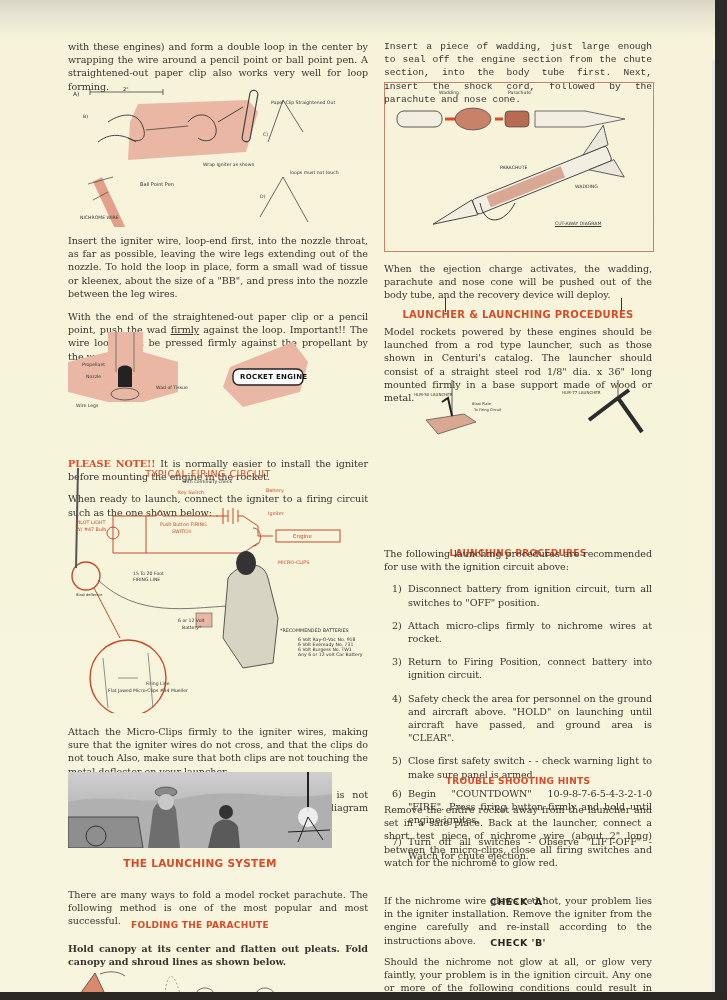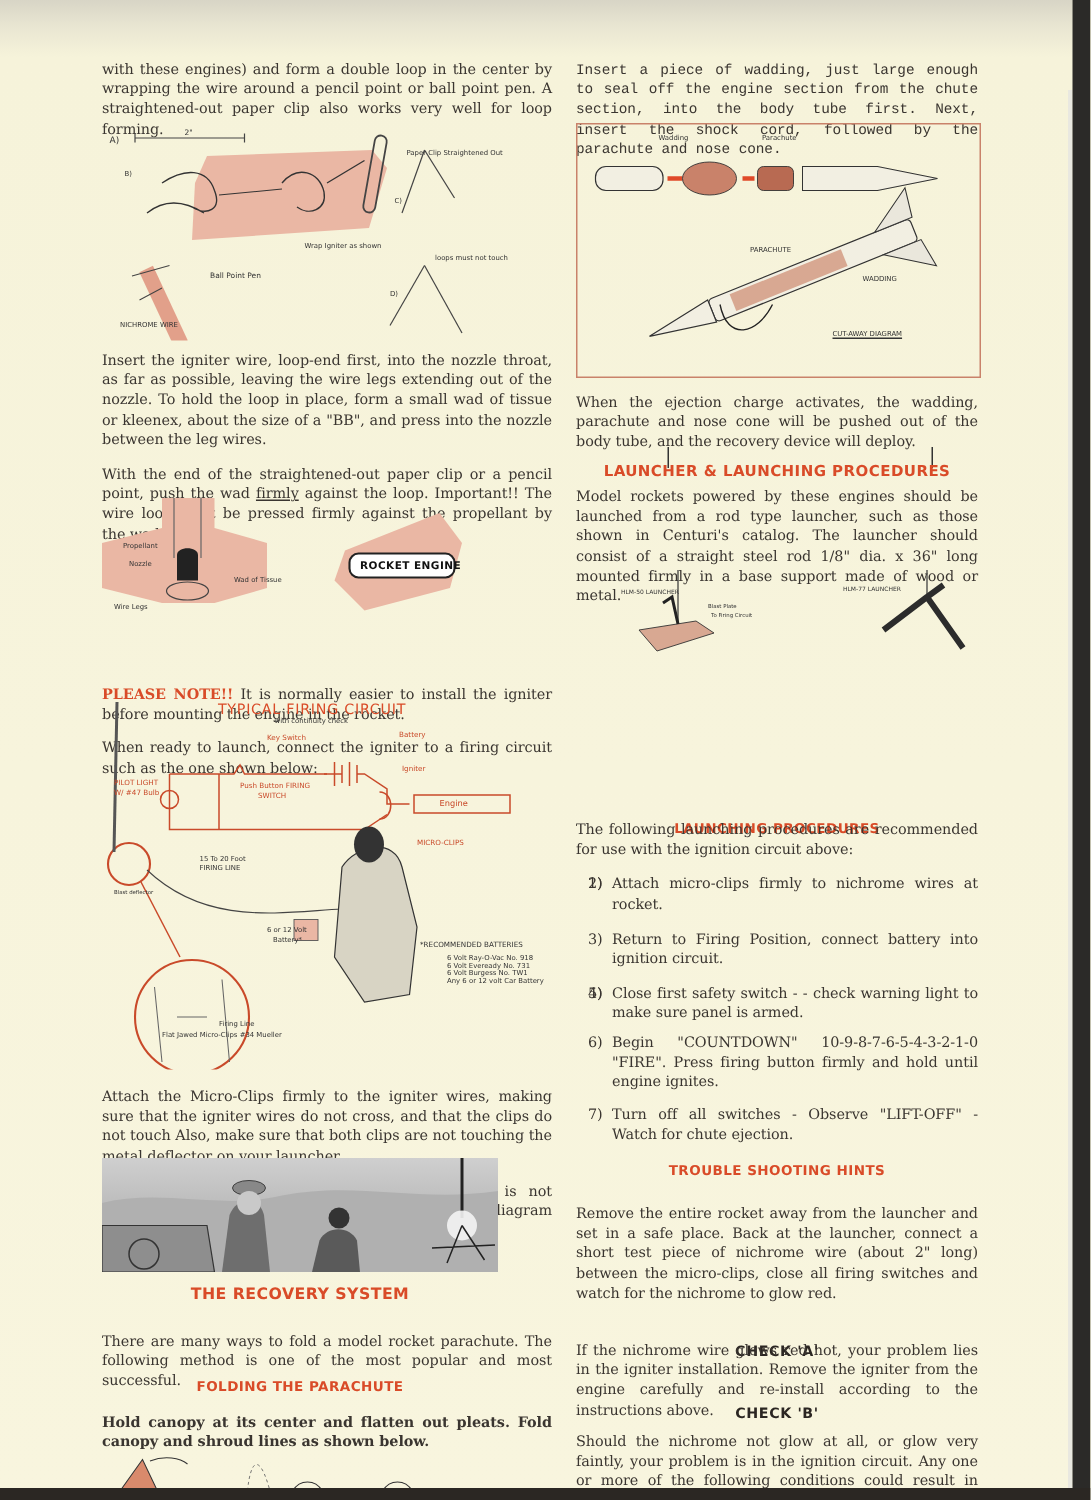--- a/index.html
+++ b/index.html
@@ -171,21 +171,21 @@
     <circle cx="98" cy="30" r="8" fill="#c9c9c9"></circle>
     <path d="M140,76 L145,55 C150,45 165,45 170,55 L172,76 Z" fill="#5a5a5a"></path>
     <circle cx="158" cy="40" r="7" fill="#333"></circle>
     <line x1="240" y1="0" x2="240" y2="40" stroke="#222" stroke-width="2"></line>
     <circle cx="240" cy="45" r="10" fill="#f4f4f4" opacity="0.9"></circle>
     <path d="M220,60 L262,58 M240,45 L230,70 M240,45 L255,68" stroke="#222" stroke-width="1"></path>
   </svg>
 </div>
 
 <div class="head" style="position:absolute;left:68px;top:856px;width:264px;font-size:10.5px;line-height:14px;">
-  <div>THE RECOVERY SYSTEM</div>
+  <div>THE LAUNCHING SYSTEM</div>
 </div>
 
 <div class="col left" style="top:888px;">
   <p>There are many ways to fold a model rocket parachute. The following method is one of the most popular and most successful.</p>
 </div>
 
 <div class="head" style="position:absolute;left:68px;top:920px;width:264px;font-size:9px;">FOLDING THE PARACHUTE</div>
 
 <div class="col left" style="top:942px;font-weight:bold;">
   <p>Hold canopy at its center and flatten out pleats. Fold canopy and shroud lines as shown below.</p>
@@ -255,24 +255,24 @@
 </div>
 
 <div class="col right" style="top:437px;">
 </div>
 
 <div class="head" style="position:absolute;left:384px;top:548px;width:268px;font-size:9px;">LAUNCHING PROCEDURES</div>
 
 <div class="col right" style="top:547px;">
   <p>The following launching procedures are recommended for use with the ignition circuit above:</p>
   <ul class="steps" style="margin-top:9px;">
-    <li style="margin-bottom:10px;"><span class="n">1)</span></li>
+    <li style="margin-bottom:10px;"><span class="n">1)</span><span>Disconnect battery from ignition circuit, turn all switches to "OFF" position.</span></li>
     <li style="margin-bottom:10px;"><span class="n">2)</span><span>Attach micro-clips firmly to nichrome wires at rocket.</span></li>
     <li style="margin-bottom:10px;"><span class="n">3)</span><span>Return to Firing Position, connect battery into ignition circuit.</span></li>
-    <li style="margin-bottom:10px;"><span class="n">4)</span></li>
+    <li style="margin-bottom:10px;"><span class="n">4)</span><span>Safety check the area for personnel on the ground and aircraft above. "HOLD" on launching until aircraft have passed, and ground area is "CLEAR".</span></li>
     <li style="margin-bottom:6px;"><span class="n">5)</span><span>Close first safety switch - - check warning light to make sure panel is armed.</span></li>
     <li style="margin-bottom:9px;"><span class="n">6)</span><span>Begin "COUNTDOWN" 10-9-8-7-6-5-4-3-2-1-0 "FIRE". Press firing button firmly and hold until engine ignites.</span></li>
     <li><span class="n">7)</span><span>Turn off all switches - Observe "LIFT-OFF" - Watch for chute ejection.</span></li>
   </ul>
 </div>
 
 <div class="head" style="position:absolute;left:384px;top:776px;width:268px;font-size:9px;">TROUBLE SHOOTING HINTS</div>
 
 <div class="col right" style="top:794px;">
   <p style="margin-top:9px;">Remove the entire rocket away from the launcher and set in a safe place. Back at the launcher, connect a short test piece of nichrome wire (about 2" long) between the micro-clips, close all firing switches and watch for the nichrome to glow red.</p>

